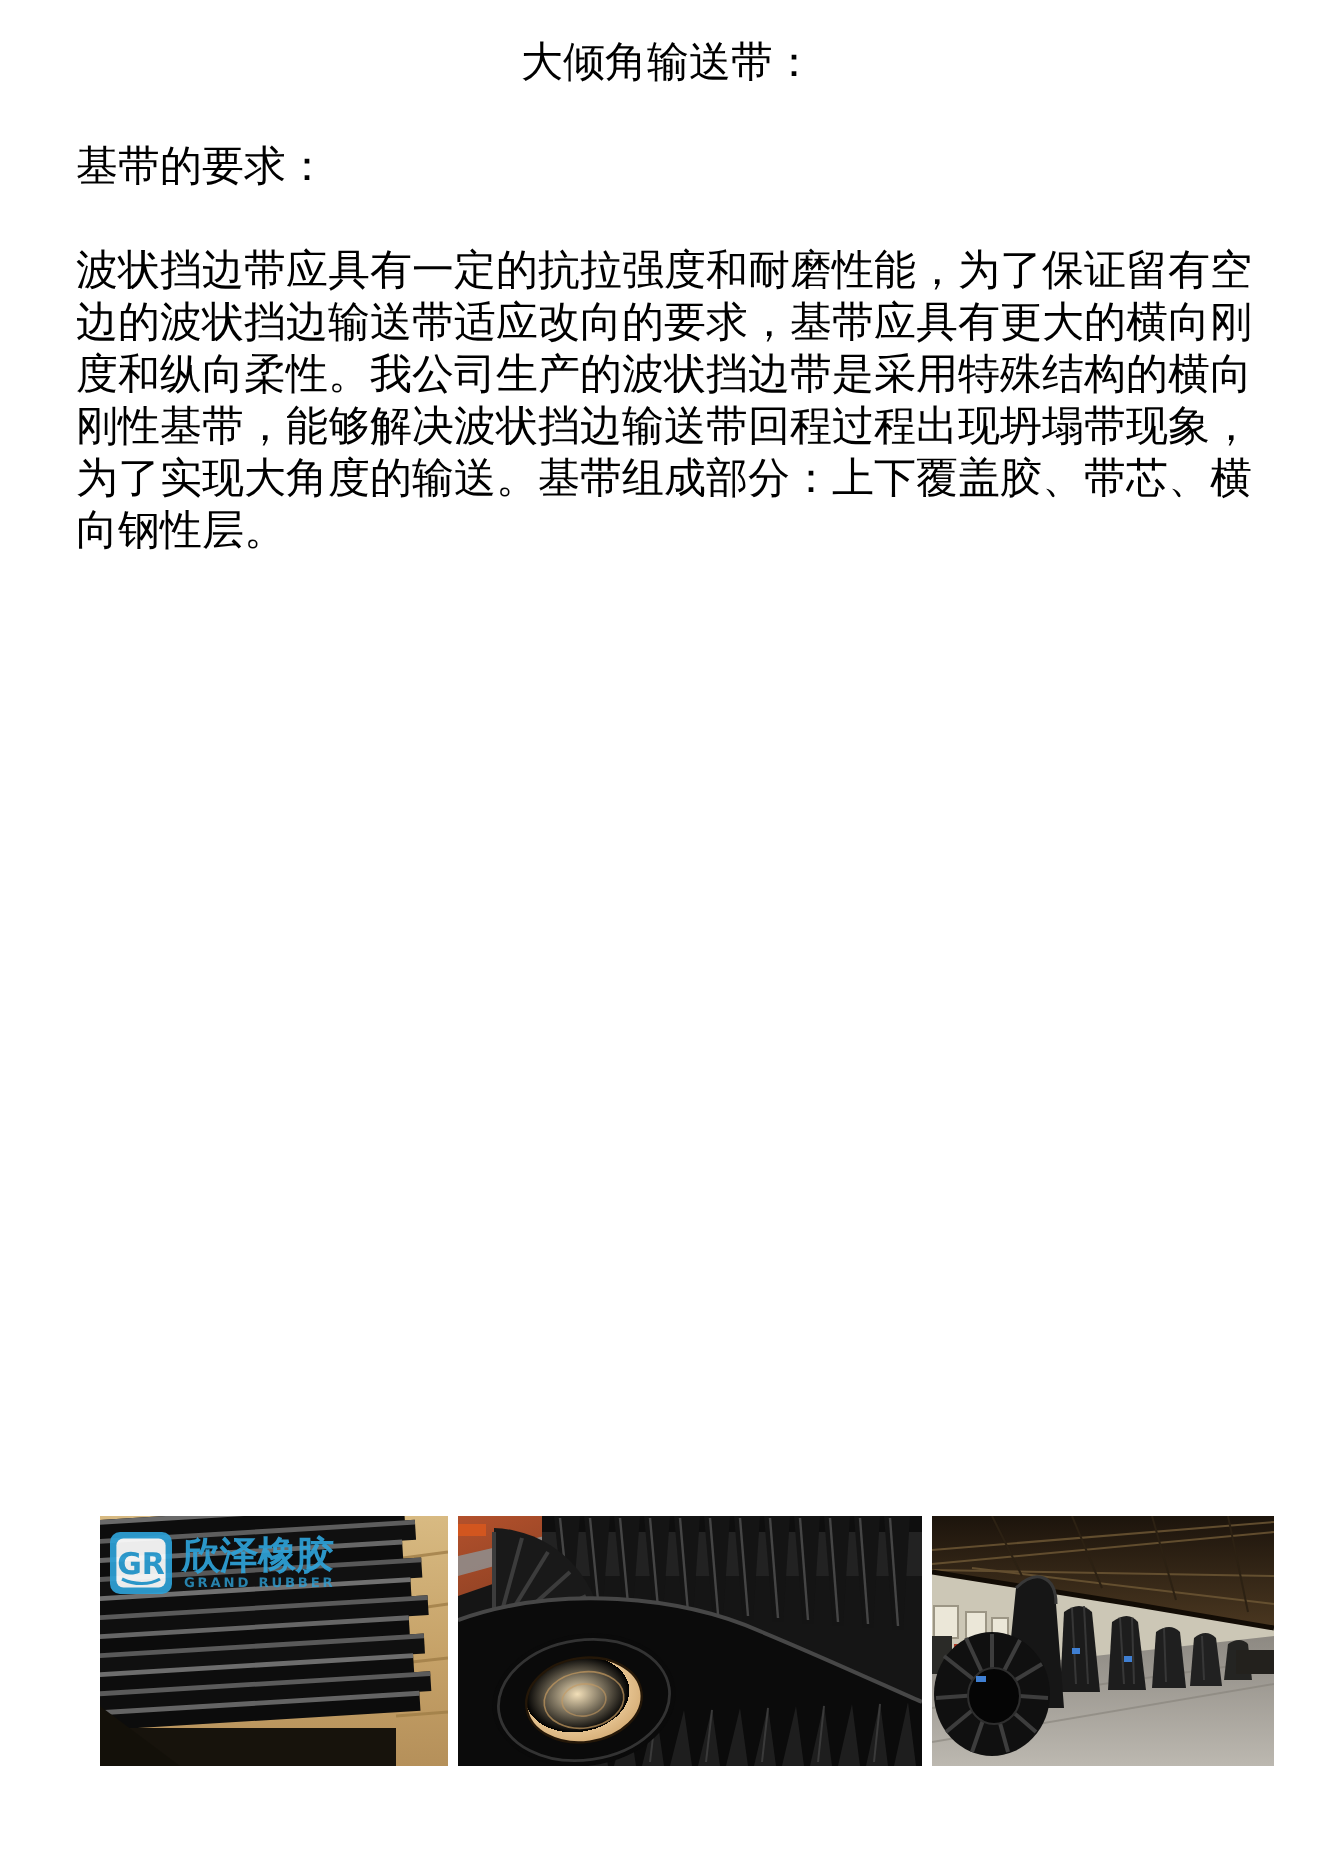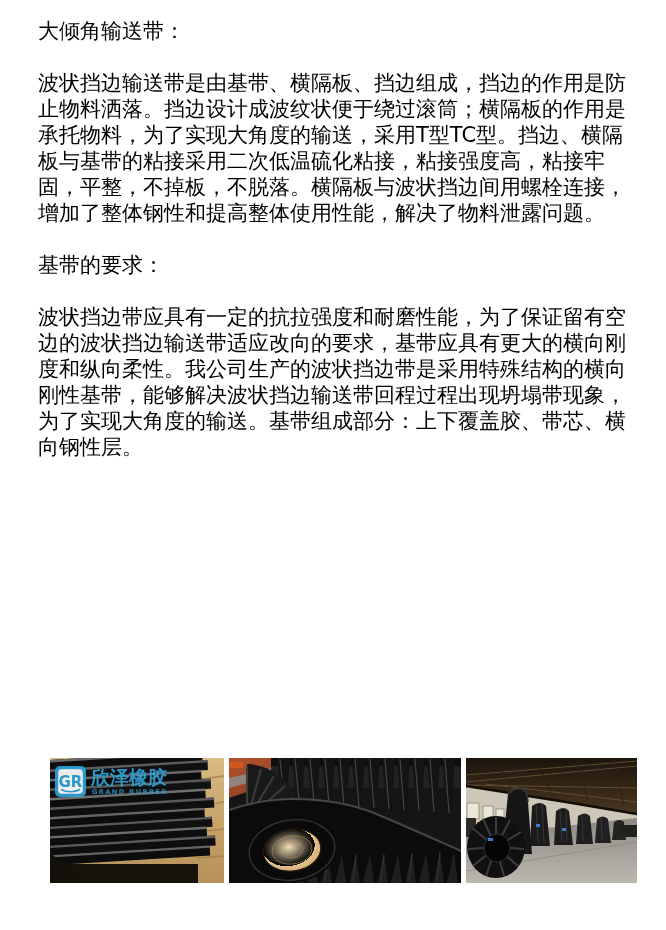--- a/index.html
+++ b/index.html
@@ -10,40 +10,39 @@
   }
   h1{
     font-size:53px;line-height:60px;font-weight:400;letter-spacing:1px;
     text-align:center;margin:25px 0 0 0;
   }
   .content{
     width:592px;margin:18px 0 0 38px;
     font-size:21px;line-height:26px;letter-spacing:0;
   }
   .content p{margin:26px 0 0 0;white-space:pre-wrap;}
-  .content p:first-child{margin-top:0;}
+  .content p:first-child{margin-top:0;text-align:center;}
   .gallery{
     position:absolute;left:38px;top:758px;
     display:flex;gap:5px;height:125px;padding-left:12px;
   }
   .gallery figure{margin:0;padding:0;overflow:hidden;background:#111;}
   .ph1{width:174px;height:125px;}
   .ph2{width:232px;height:125px;}
   .ph3{width:171px;height:125px;}
   svg{display:block;}
 </style>
 </head>
 <body>
 
 <div>
 
 
   <div class="content">
     <p>大倾角输送带：</p>
-    <p>波状挡边输送带是由基带、横隔板、挡边组成，挡边的作用是防止物料洒落。挡边设计成波纹状便于绕过滚筒；横隔板的作用是承托物料，为了实现大角度的输送，采用T型TC型。挡边、横隔板与基带的粘接采用二次低温硫化粘接，粘接强度高，粘接牢固，平整，不掉板，不脱落。横隔板与波状挡边间用螺栓连接，增加了整体钢性和提高整体使用性能，解决了物料泄露问题。</p>
     <p>基带的要求：</p>
     <p>波状挡边带应具有一定的抗拉强度和耐磨性能，为了保证留有空边的波状挡边输送带适应改向的要求，基带应具有更大的横向刚度和纵向柔性。我公司生产的波状挡边带是采用特殊结构的横向刚性基带，能够解决波状挡边输送带回程过程出现坍塌带现象，为了实现大角度的输送。基带组成部分：上下覆盖胶、带芯、横向钢性层。</p>
   </div>
 
   <div class="gallery">
 
     <figure class="ph1">
       <svg width="174" height="125" viewBox="0 0 174 125" xmlns="http://www.w3.org/2000/svg">
         <defs>
           <linearGradient id="cb" x1="0" y1="0" x2="0" y2="1">

